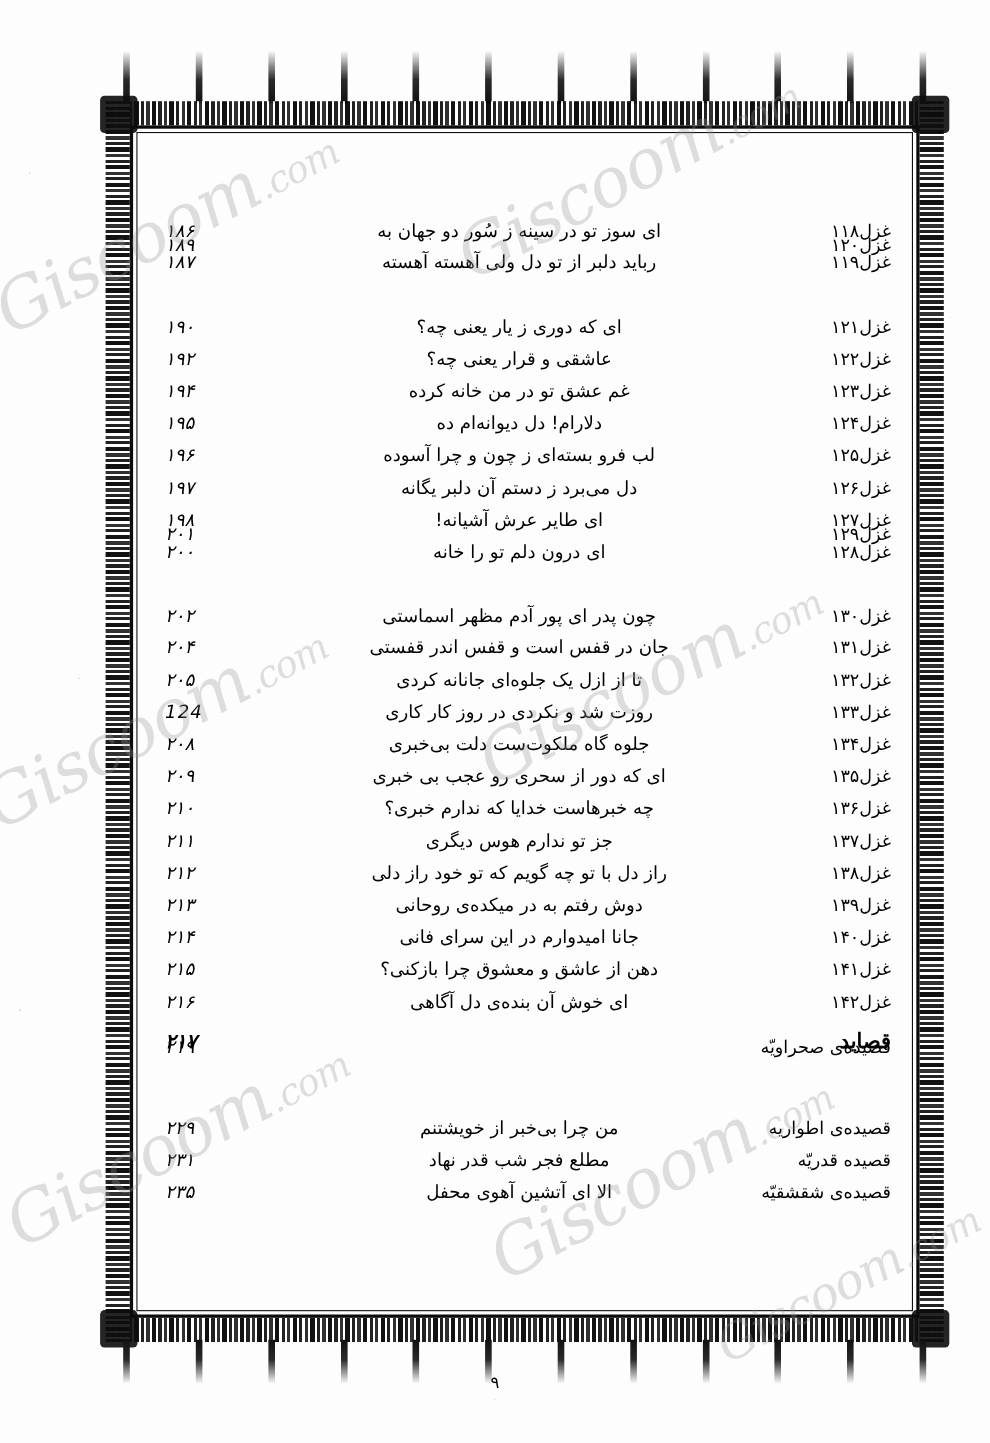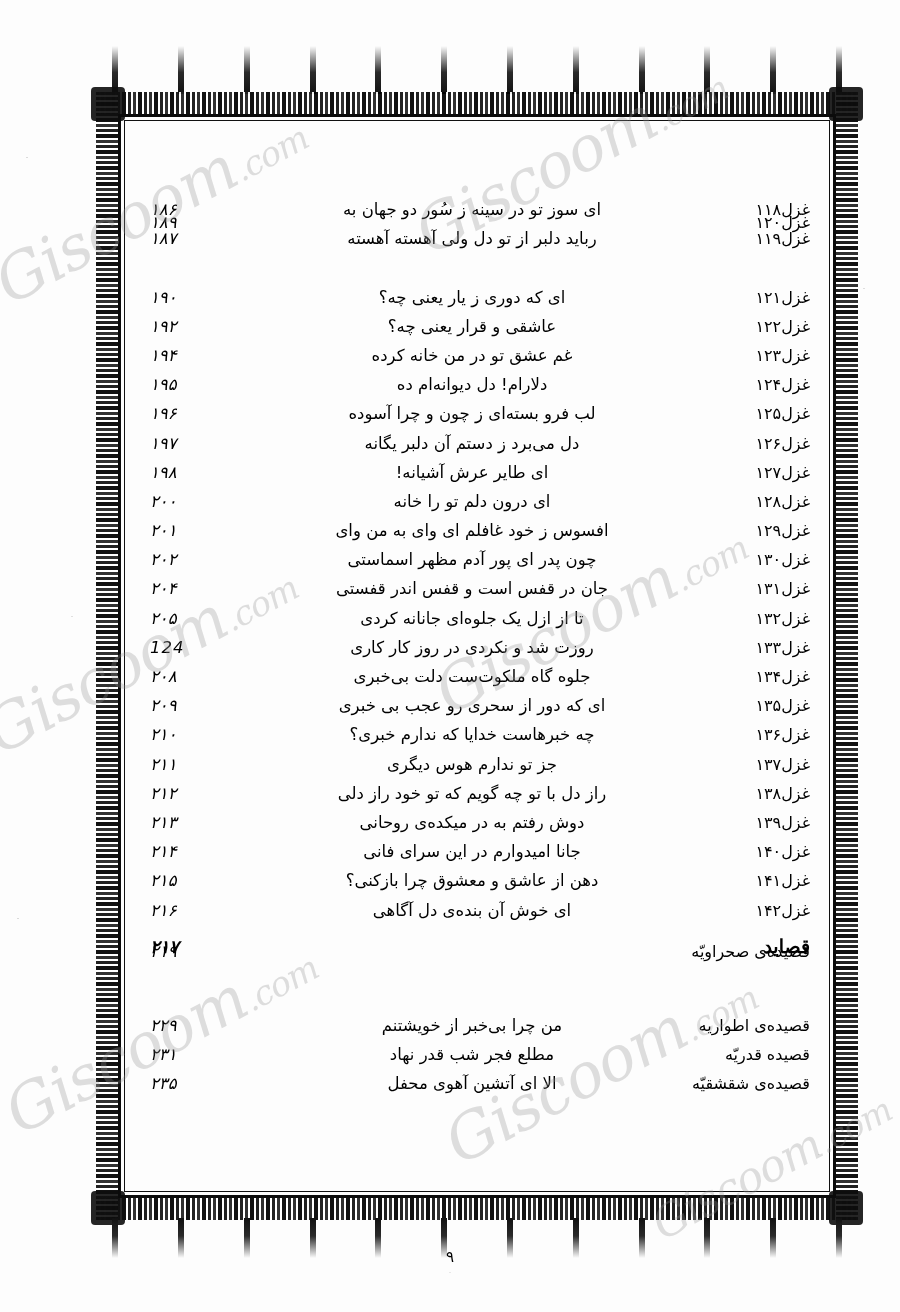--- a/index.html
+++ b/index.html
@@ -329,21 +329,20 @@
       <div class="toc-title">ای طایر عرش آشیانه!</div>
       <div class="toc-page">۱۹۸</div>
     </div>
     <div class="toc-row">
       <div class="toc-label">غزل۱۲۸</div>
       <div class="toc-title">ای درون دلم تو را خانه</div>
       <div class="toc-page">۲۰۰</div>
     </div>
     <div class="toc-row">
       <div class="toc-label">غزل۱۲۹</div>
-      <div class="toc-title">افسوس ز خود غافلم ای وای به من وای</div>
       <div class="toc-page">۲۰۱</div>
     </div>
     <div class="toc-row">
       <div class="toc-label">غزل۱۳۰</div>
       <div class="toc-title">چون پدر ای پور آدم مظهر اسماستی</div>
       <div class="toc-page">۲۰۲</div>
     </div>
     <div class="toc-row">
       <div class="toc-label">غزل۱۳۱</div>
       <div class="toc-title">جان در قفس است و قفس اندر قفستی</div>

